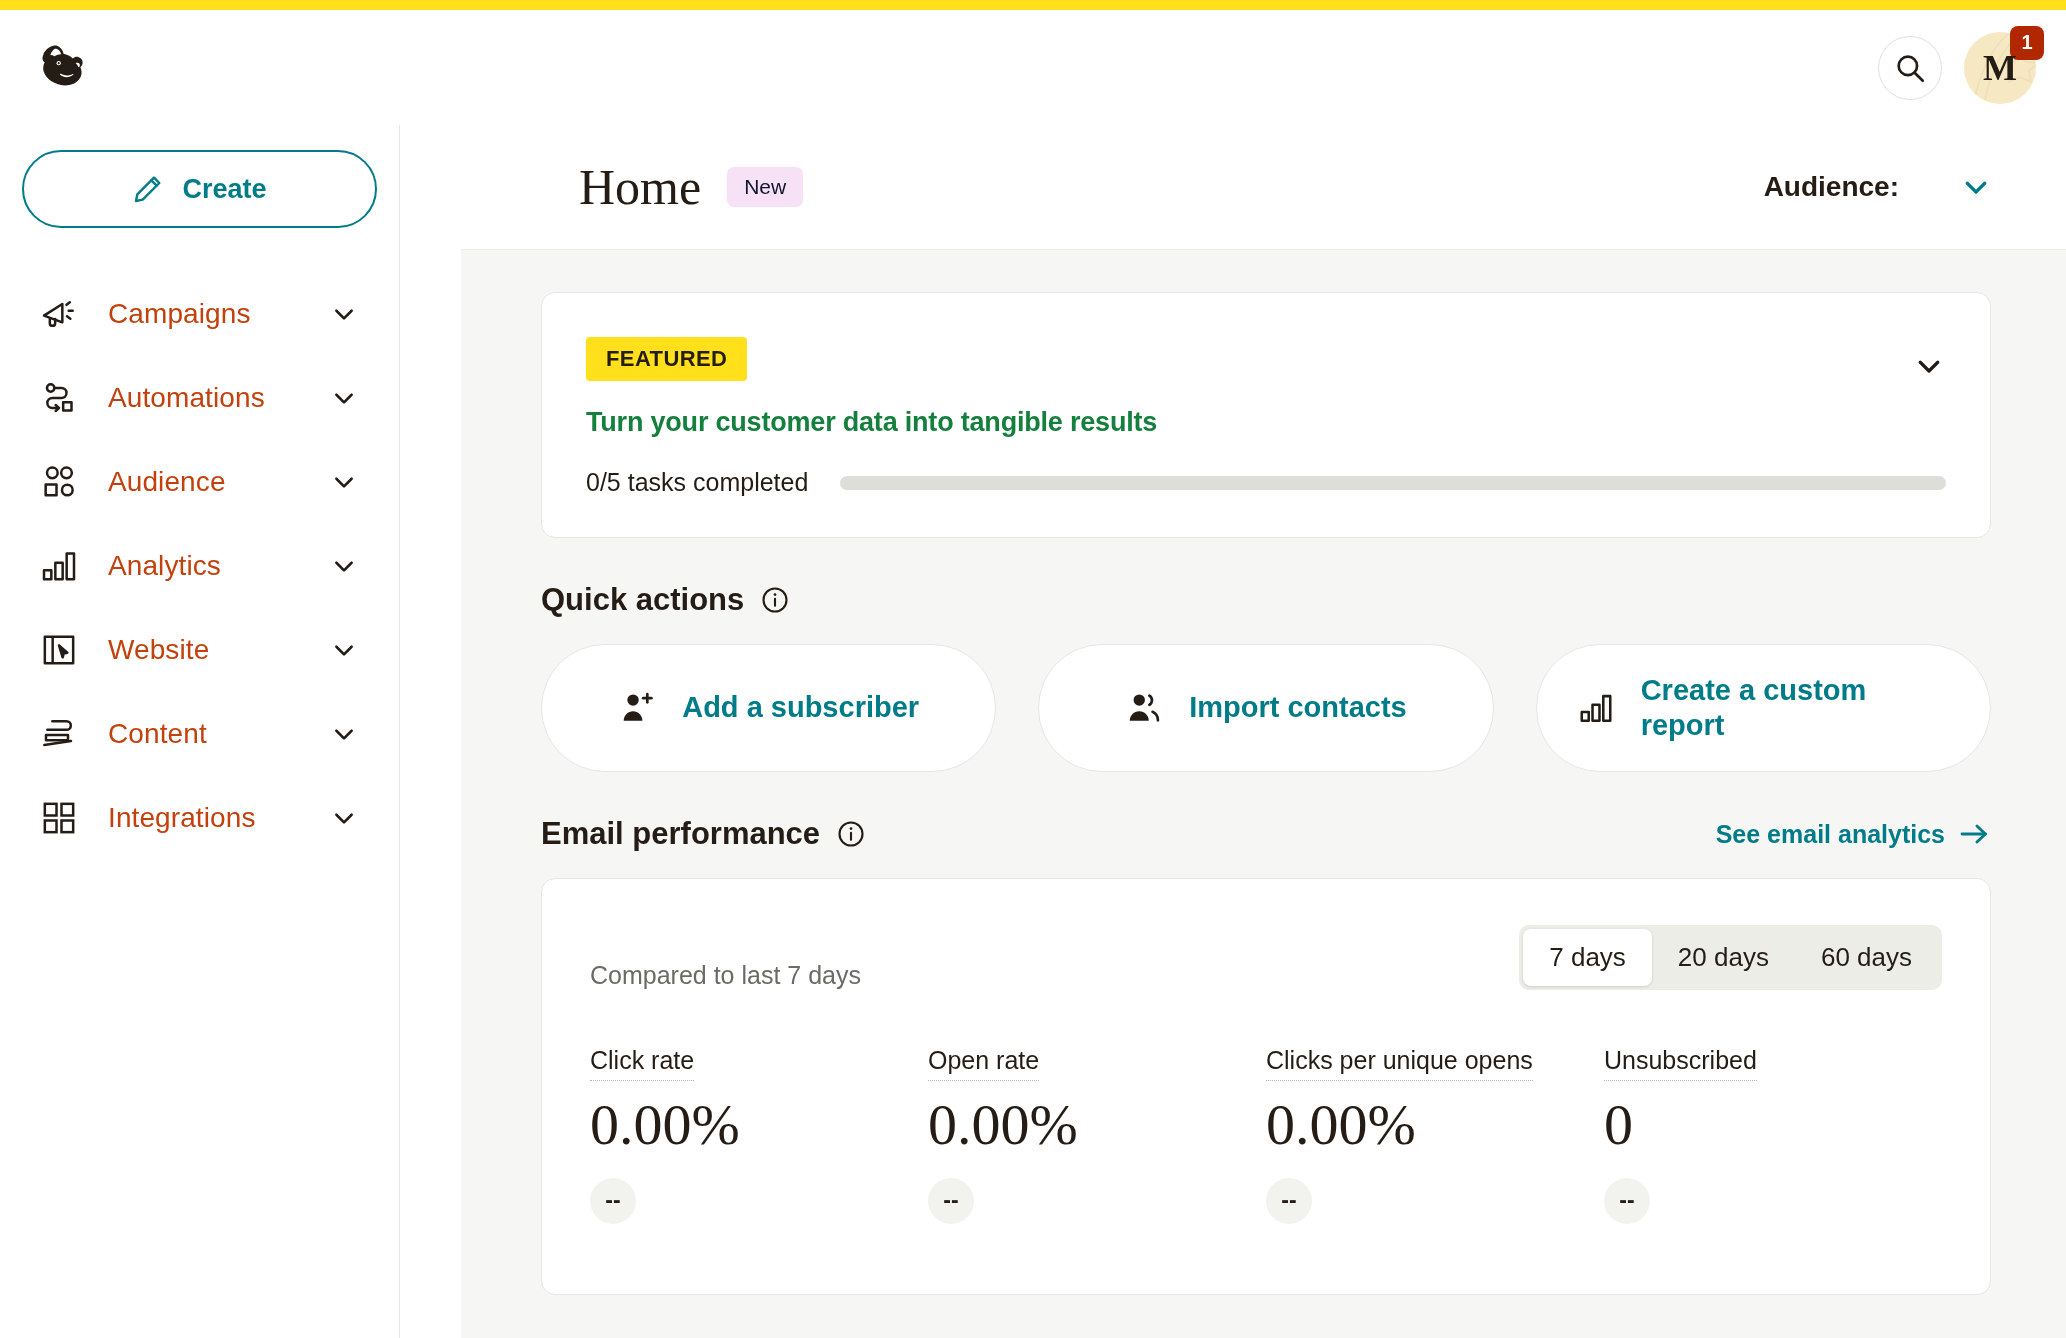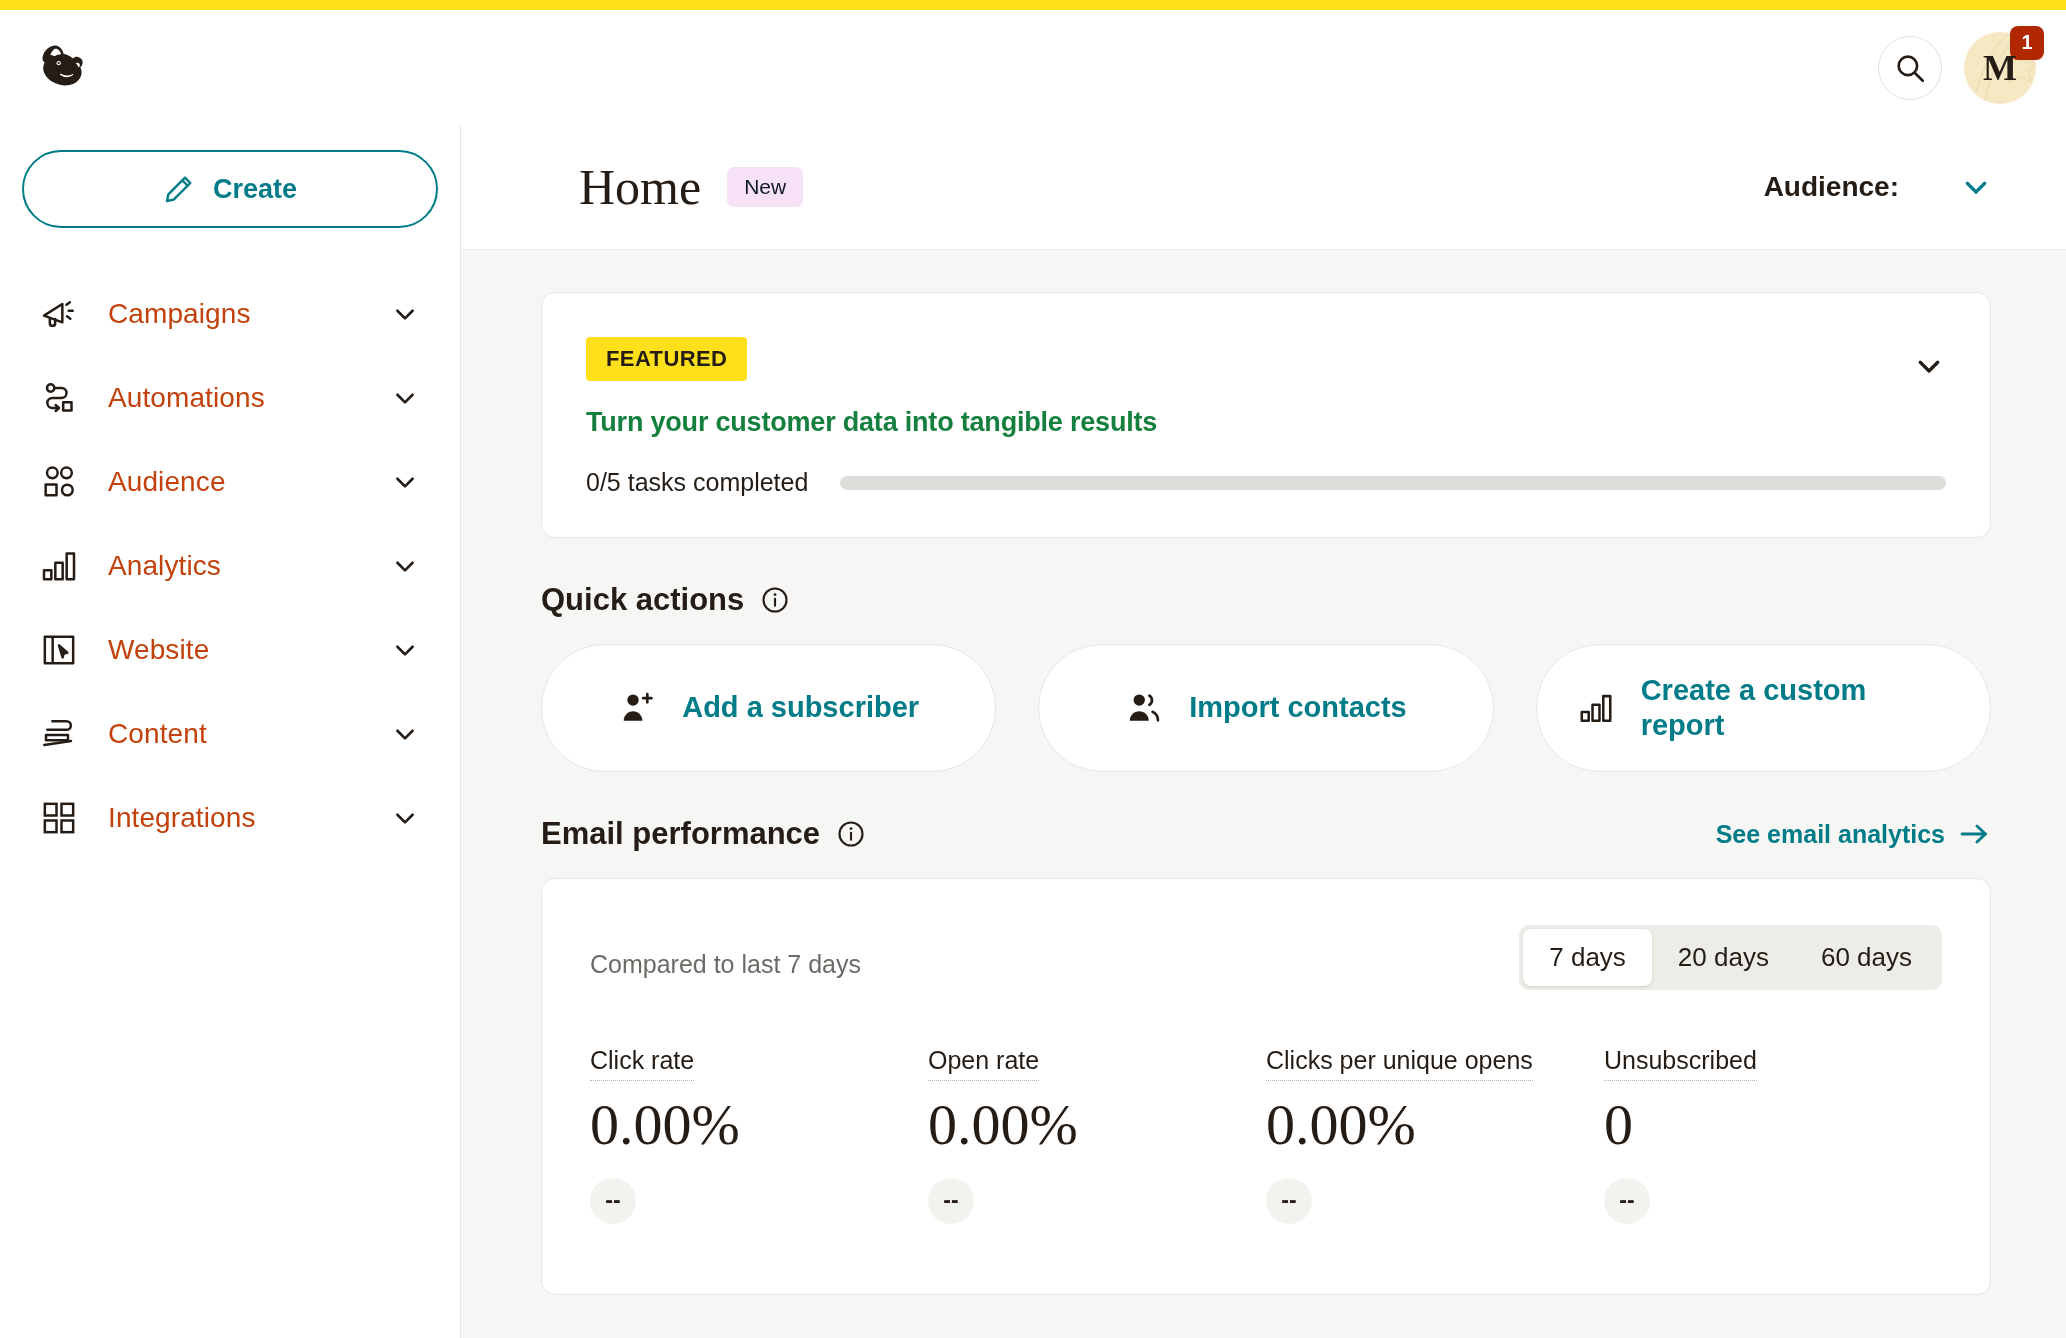--- a/index.html
+++ b/index.html
@@ -50,21 +50,21 @@
     min-width: 34px; height: 34px; border-radius: 8px;
     background: #B02700; color: #fff;
     font-size: 20px; font-weight: 700;
     display: flex; align-items: center; justify-content: center;
     padding: 0 6px;
   }
 
   
   .sidebar {
     position: absolute; top: 125px; left: 0;
-    width: 461px; bottom: 0;
+    width: 400px; bottom: 0;
     background: #fff;
     border-right: 1px solid #E6E6E6;
     padding-top: 25px;
   }
   .create-btn {
     margin: 0 22px 44px 22px;
     height: 78px; border-radius: 39px;
     border: 2px solid #007C89; background: #fff;
     color: #007C89; font-size: 27px; font-weight: 700;
     display: flex; align-items: center; justify-content: center; gap: 18px;
@@ -165,21 +165,21 @@
     padding: 0 40px; cursor: pointer;
   }
   .qa-icon { width: 38px; height: 38px; flex: 0 0 38px; }
   .qa-label {
     color: #007C89; font-size: 29px; font-weight: 700; line-height: 1.22;
   }
 
   
   .perf-card { padding: 46px 48px 70px 48px; }
   .perf-top {
-    display: flex; align-items: center; justify-content: space-between;
+    display: flex; align-items: flex-end; justify-content: space-between;
   }
   .compared { font-size: 25px; color: #6B6B66; padding-top: 14px; }
   .segmented {
     display: flex; background: #EDEDE8; border-radius: 10px; padding: 4px;
   }
   .seg {
     font-size: 26px; color: #241C15; padding: 13px 26px;
     border-radius: 8px; cursor: pointer; white-space: nowrap;
   }
   .seg.active { background: #fff; box-shadow: 0 1px 3px rgba(0,0,0,.14); }

